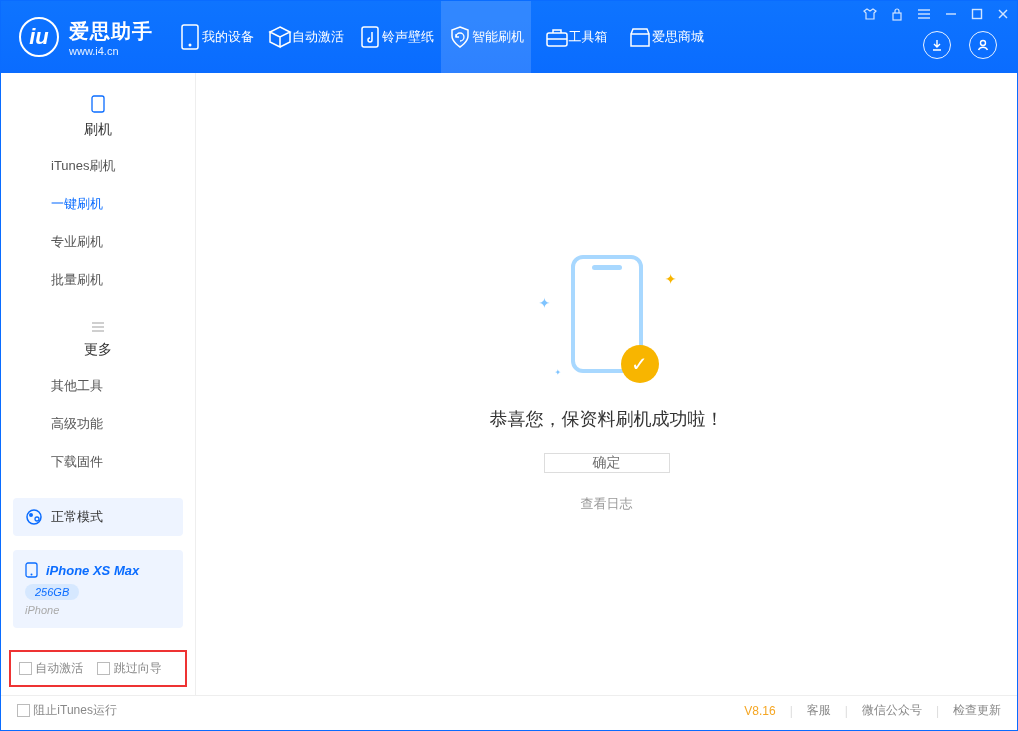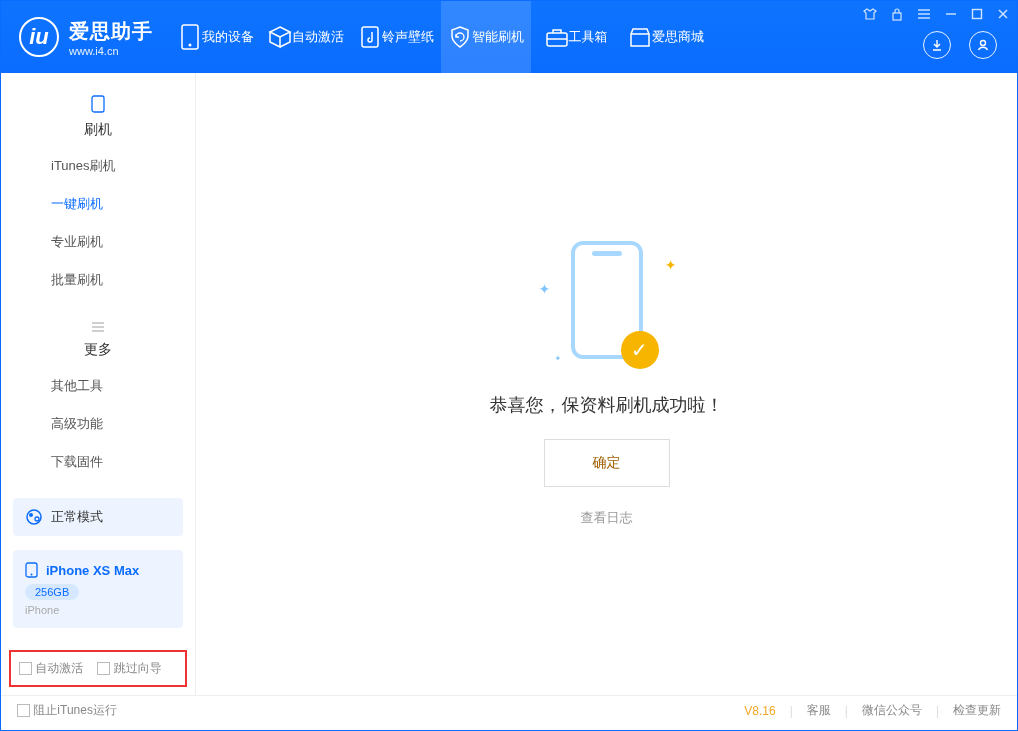--- a/index.html
+++ b/index.html
@@ -20,35 +20,35 @@
 .circle-btn { width: 28px; height: 28px; border: 1.5px solid rgba(255,255,255,.9); border-radius: 50%; display: flex; align-items: center; justify-content: center; cursor: pointer; }
 
 .body-area { display: flex; height: 622px; }
 .sidebar { width: 195px; border-right: 1px solid #eee; display: flex; flex-direction: column; }
 .side-section { padding: 14px 0 0 0; }
 .side-head { display: flex; align-items: center; padding: 8px 5px; color: #333; font-size: 14px; gap: 8px; flex-direction: column; }
 .side-item { padding: 10px 18px 10px 50px; font-size: 13px; color: #555; cursor: pointer; }
 .side-item.active { color: #0a6cff; }
 .side-spacer { flex: 1; }
 .mode-box { margin: 8px 12px; background: #eef4ff; border-radius: 4px; padding: 10px 12px; display: flex; align-items: center; gap: 8px; font-size: 13px; color: #333; }
-.device-box { margin: 6px 12px 10px; background: #eef4ff; border-radius: 4px; padding: 12px 12px; }
+.device-box { margin: 6px 12px 10px; background: #eef4ff; border-radius: 4px; padding: 12px 12px; font-style: italic; }
 .device-name { color: #0a6cff; font-weight: bold; font-size: 13px; display: flex; align-items: center; gap: 8px; }
 .device-badge { display: inline-block; background: #d6e8ff; color: #0a6cff; border-radius: 10px; padding: 2px 10px; font-size: 11px; margin-top: 6px; }
 .device-type { color: #aaa; font-size: 11px; margin-top: 4px; }
 .opts-row { border: 2px solid #e33; margin: 12px 8px 8px; padding: 8px 8px; display: flex; gap: 14px; align-items: center; font-size: 12px; color: #888; }
 .chk { width: 13px; height: 13px; border: 1px solid #bbb; display: inline-block; vertical-align: middle; }
 
 .main { flex: 1; display: flex; flex-direction: column; align-items: center; justify-content: center; gap: 22px; }
 .phone-illus { position: relative; width: 160px; height: 130px; }
 .phone { width: 72px; height: 118px; border: 4px solid #a8d8ff; border-radius: 12px; position: absolute; left: 44px; top: 0; background: #fff; }
 .phone::before { content: ""; position: absolute; top: 6px; left: 50%; transform: translateX(-50%); width: 30px; height: 5px; background: #a8d8ff; border-radius: 3px; }
 .check-badge { position: absolute; width: 38px; height: 38px; background: #f8b500; border-radius: 50%; right: 28px; bottom: 2px; display: flex; align-items: center; justify-content: center; color: #fff; font-size: 20px; }
 .sparkle { position: absolute; color: #7fc4ff; font-size: 14px; }
 .msg { font-size: 18px; color: #333; }
-.ok-btn { border: 1px solid #ddd; background: #fff; padding: 14px 48px; font-size: 14px; color: #a16207; cursor: pointer; }
+.ok-btn { border: 1px solid #ddd; background: #fff; padding: 0 48px; font-size: 14px; color: #737373; cursor: pointer; }
 .log-link { color: #999; font-size: 13px; cursor: pointer; }
 
 .footer { height: 30px; border-top: 1px solid #eee; display: flex; align-items: center; padding: 0 16px; font-size: 12px; color: #888; }
 .footer-left { display: flex; align-items: center; gap: 6px; }
 .footer-right { margin-left: auto; display: flex; align-items: center; gap: 14px; }
 .footer-sep { color: #ddd; }
 .version { color: #f5a623; }
 
 svg { display: block; }
 </style>

